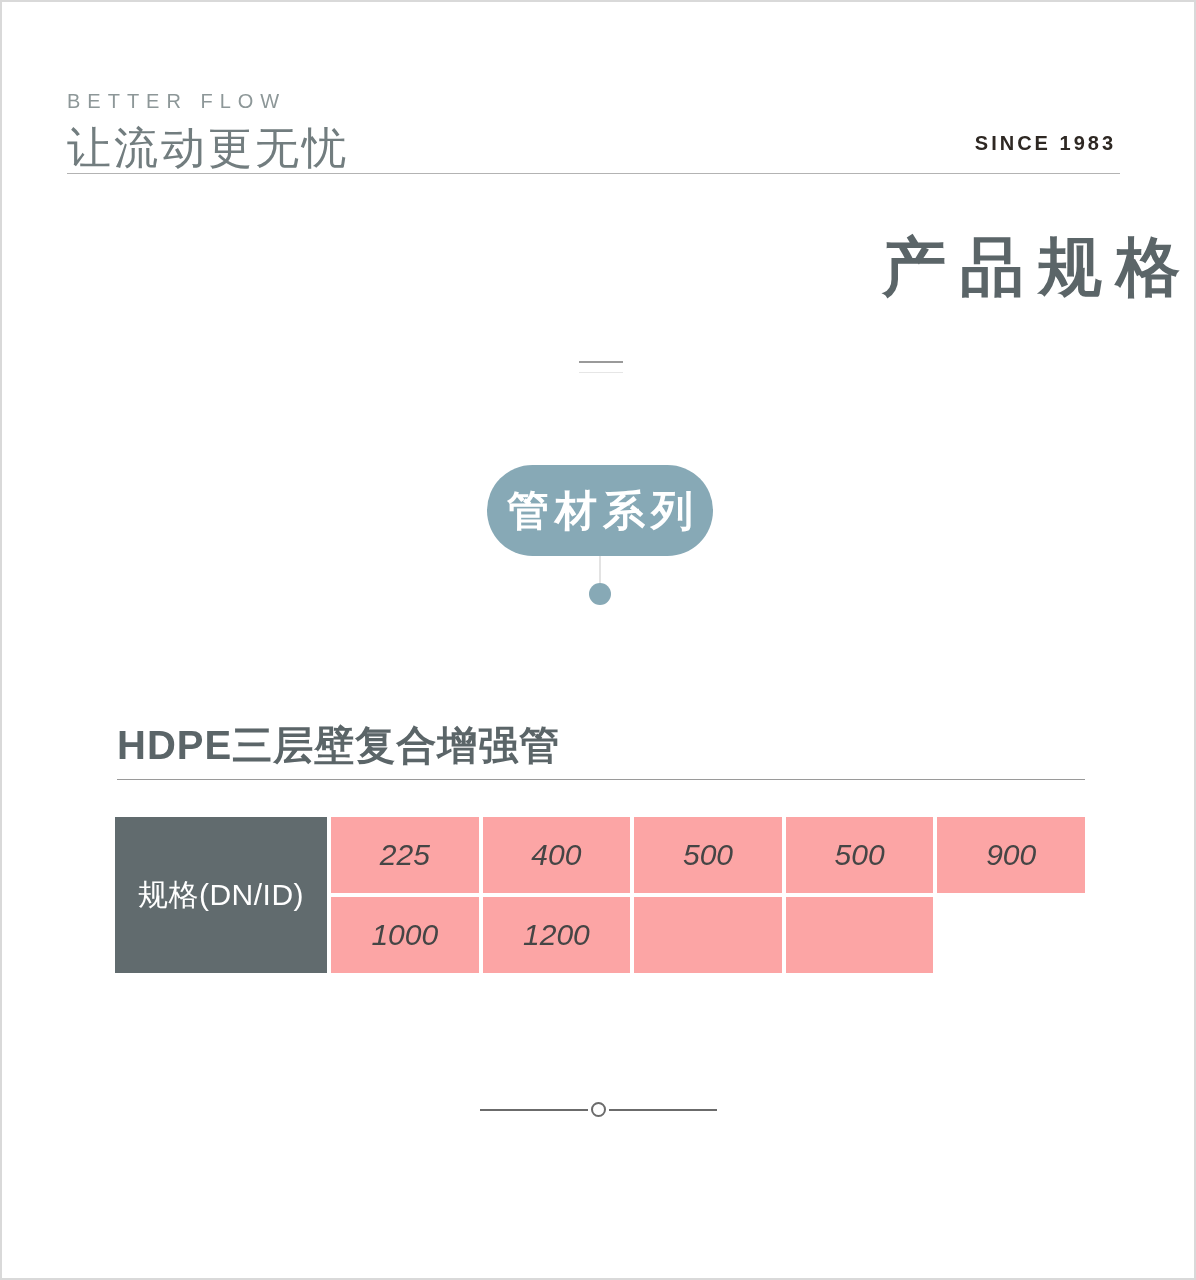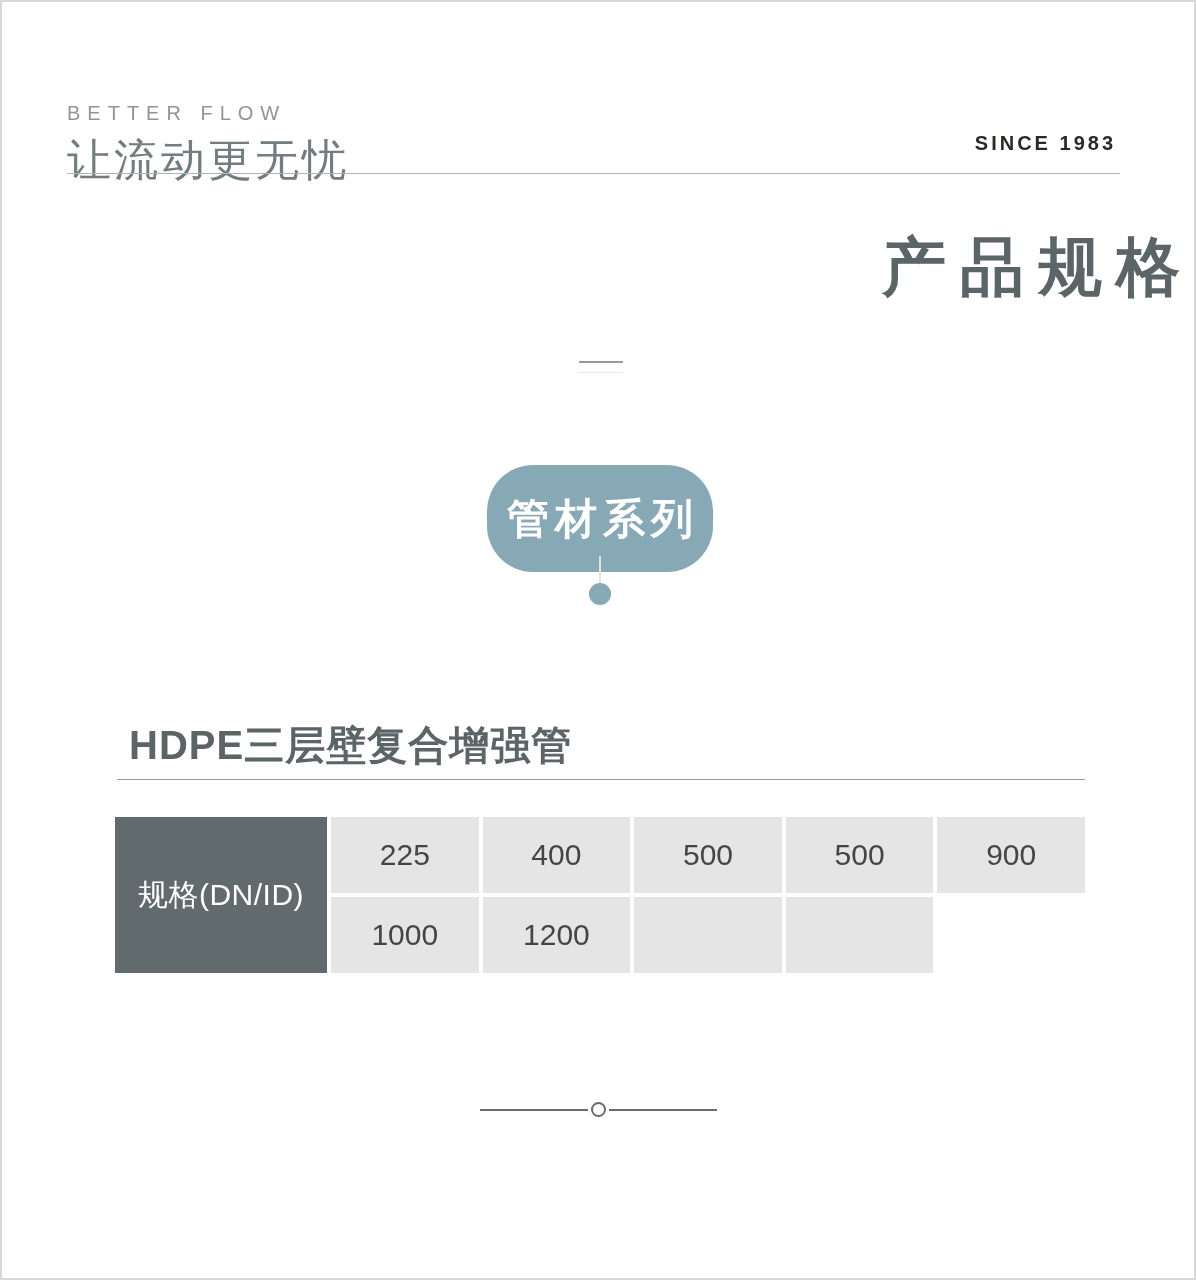--- a/index.html
+++ b/index.html
@@ -12,21 +12,21 @@
   .page {
     position: absolute; inset: 0;
     width: 1196px; height: 1280px;
     background: #ffffff;
     border: 2px solid #d9d9d9;
     overflow: hidden;
   }
 
   
   .brand {
-    position: absolute; left: 65px; top: 100px;
+    position: absolute; left: 65px; top: 88px;
   }
   .brand-en {
     font-size: 20px; letter-spacing: 7px;
     color: #8d9798; font-weight: 500;
   }
   .brand-zh {
     margin-top: 6px;
     font-size: 44px; font-weight: normal;
     color: #727d7f; letter-spacing: 3px;
   }
@@ -58,21 +58,21 @@
     width: 44px; height: 2px; background: #9a9a9a;
   }
   .subtitle-rule-light {
     position: absolute; left: 577px; top: 370px;
     width: 44px; height: 1px; background: #e6e6e6;
   }
 
   
   .series-badge {
     position: absolute; left: 485px; top: 463px;
-    width: 226px; height: 107px;
+    width: 226px; height: 91px;
     background: #87a9b6;
     border-radius: 46px;
     display: flex; align-items: center; justify-content: center;
   }
   .series-badge-label {
     color: #ffffff; font-size: 42px; font-weight: bold;
     letter-spacing: 6px; padding-left: 6px;
   }
   .badge-connector {
     position: absolute; left: 597px; top: 554px;
@@ -81,21 +81,21 @@
   .badge-dot {
     position: absolute; left: 587px; top: 581px;
     width: 22px; height: 22px; border-radius: 50%;
     background: #87a9b6;
   }
 
   
   .section-heading {
     position: absolute; left: 115px; top: 716px;
     font-size: 40px; font-weight: bold;
-    color: #5b6568; letter-spacing: 1px; margin-left: 12px;
+    color: #5b6568; letter-spacing: 1px;
   }
   .section-rule {
     position: absolute; left: 115px; top: 777px;
     width: 968px; height: 1px; background: #9a9a9a;
   }
 
   
   .spec-table {
     position: absolute; left: 113px; top: 815px;
     width: 970px; height: 156px;
@@ -111,23 +111,23 @@
   }
   .cells {
     flex: 1;
     margin-left: 4px;
     display: grid;
     grid-template-columns: repeat(5, 1fr);
     grid-template-rows: 1fr 1fr;
     gap: 4px;
   }
   .cell {
-    background: #e5e5e5;
+    background: #fca5a5;
     display: flex; align-items: center; justify-content: center;
-    font-size: 30px; color: #454545;
+    font-size: 30px; color: #454545; font-style: italic;
   }
 
   
   .bottom-divider {
     position: absolute; left: 0; top: 1100px; width: 100%;
     display: flex; align-items: center; justify-content: center;
   }
   .bd-line {
     width: 108px; height: 2px; background: #6b6b6b;
   }

